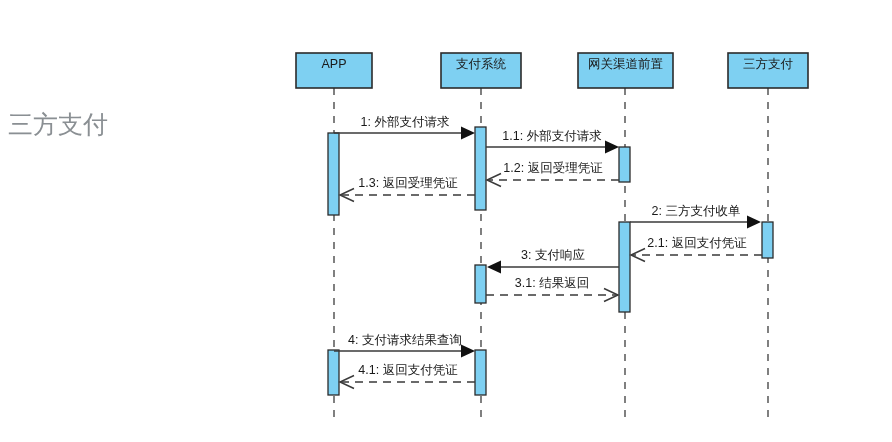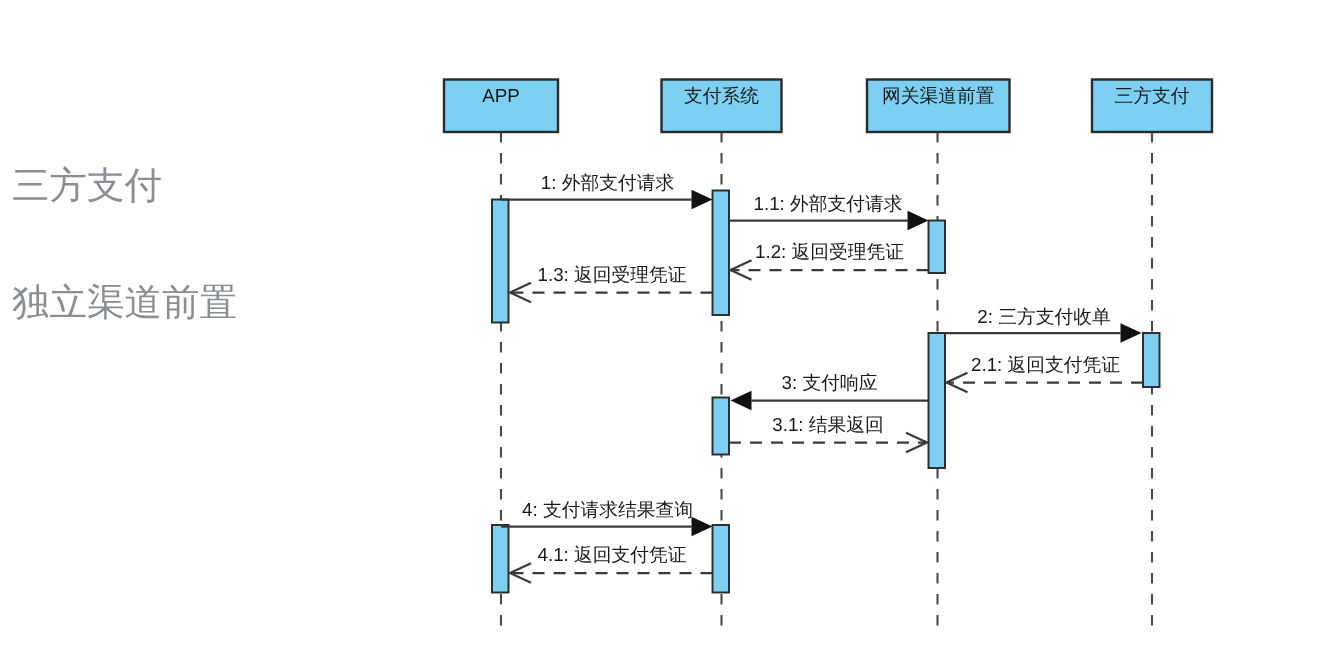--- a/index.html
+++ b/index.html
@@ -83,21 +83,20 @@
     fill: none;
   }
   .arrow-filled { fill: #111111; stroke: none; }
   .arrow-open { fill: none; stroke: #3a3a3a; stroke-width: 1.5; stroke-linecap: butt; }
 </style>
 </head>
 <body>
 
 <div class="note-list">
   <div class="note note-0">三方支付</div>
-  <div class="note note-1">独立渠道前置</div>
 </div>
 
 <svg id="canvas" viewBox="0 0 892 442">
   <g id="lifelines-layer">
       <line x1="334" y1="88" x2="334" y2="420" class="lifeline"></line>
       <line x1="481" y1="88" x2="481" y2="420" class="lifeline"></line>
       <line x1="625" y1="88" x2="625" y2="420" class="lifeline"></line>
       <line x1="768" y1="88" x2="768" y2="420" class="lifeline"></line>
     </g>
   <g id="activations-layer">

